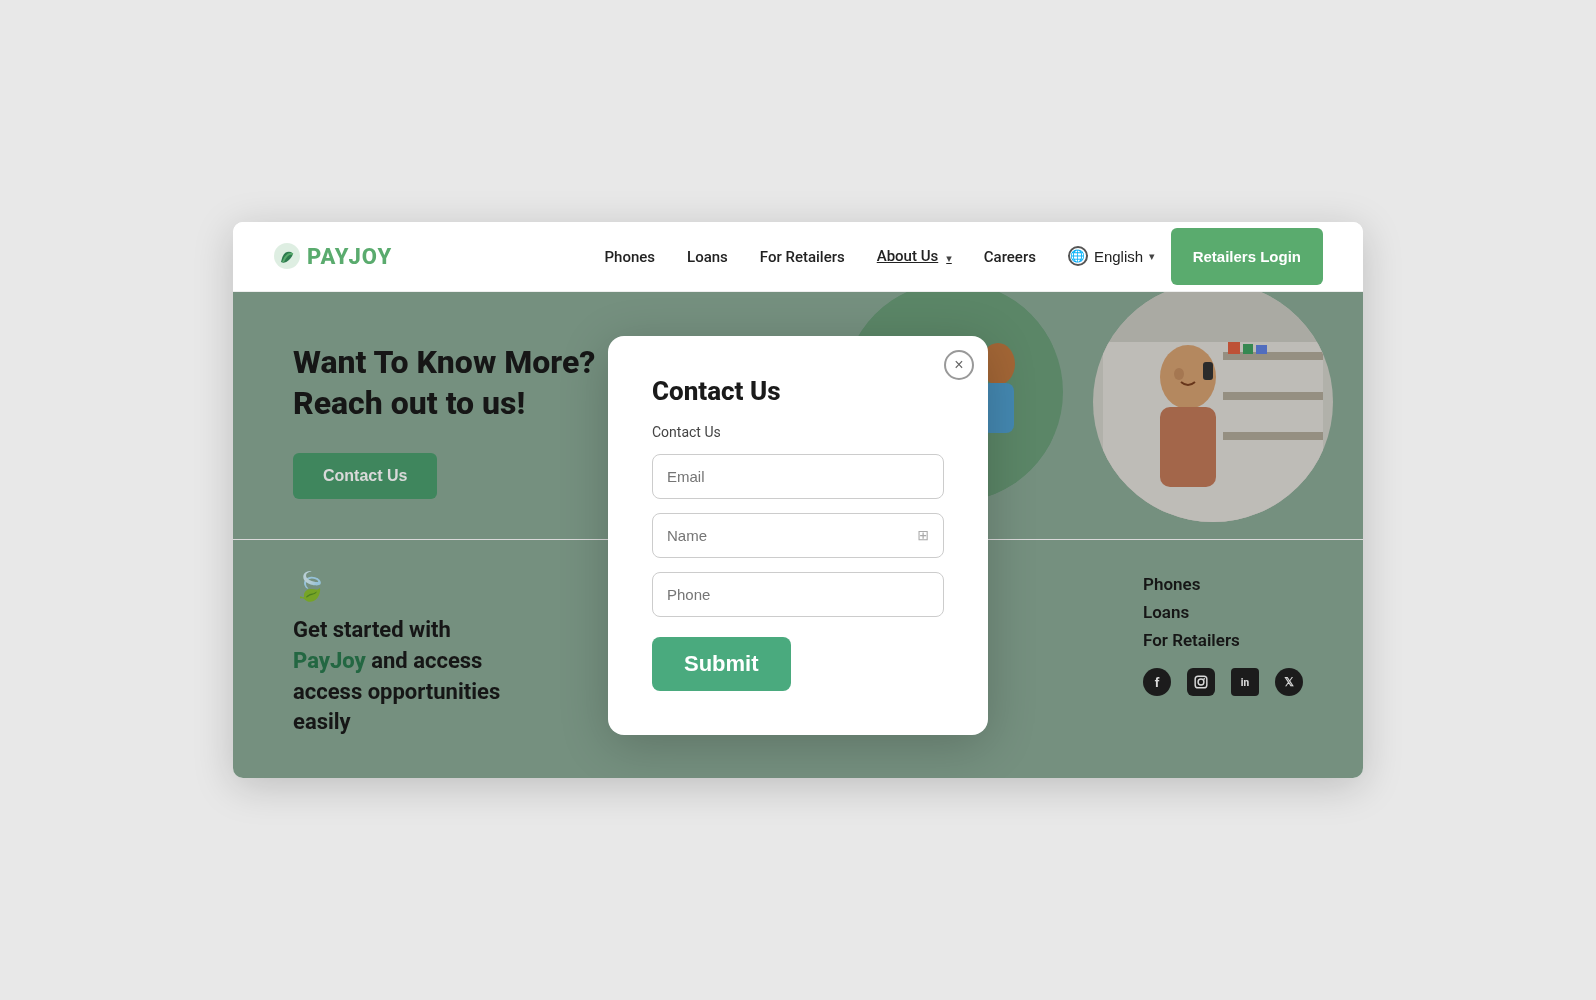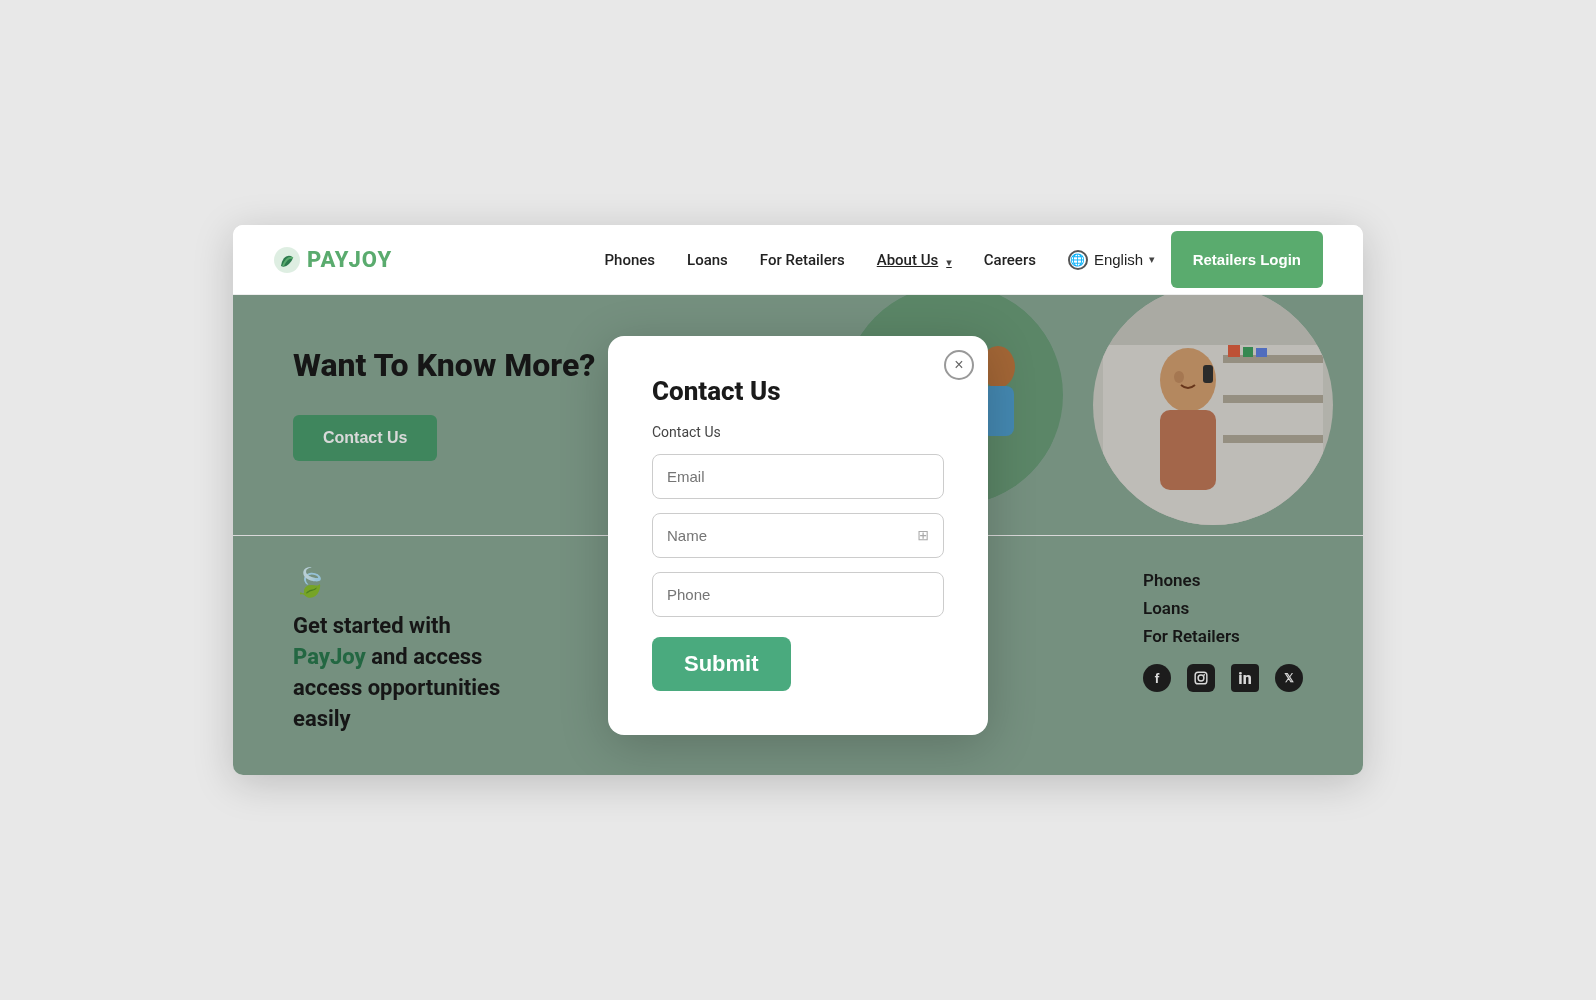--- a/index.html
+++ b/index.html
@@ -346,20 +346,21 @@
       <button class="retailers-login-btn">Retailers Login</button>
     </div>
   </nav>
 
   <div class="page-content">
 
     <section class="hero">
       <div class="hero-text">
         <h1>
           <span>Want To Know More?</span><br>
+          <span>Reach out to us!</span>
         </h1>
         <button class="hero-cta">Contact Us</button>
       </div>
 
       <div class="hero-circle-left">
         <svg width="200" height="220" viewBox="0 0 200 220">
 
           <rect width="200" height="220" fill="#6b9e7a"></rect>
           <ellipse cx="60" cy="80" rx="18" ry="22" fill="#e8a050"></ellipse>
           <rect x="44" y="100" width="32" height="50" rx="8" fill="#c04060"></rect>
@@ -415,21 +416,21 @@
         <a href="#" class="footer-link">For Retailers</a>
         <div class="social-icons">
           <a href="#" class="social-icon" style="background:#222;border-radius:50%;">f</a>
           <a href="#" class="social-icon" style="background:#222;border-radius:6px;">
             <svg width="14" height="14" viewBox="0 0 24 24" fill="none" stroke="white" stroke-width="2.5">
               <rect x="2" y="2" width="20" height="20" rx="5" ry="5"></rect>
               <circle cx="12" cy="12" r="5"></circle>
               <circle cx="17.5" cy="6.5" r="1.5" fill="white" stroke="none"></circle>
             </svg>
           </a>
-          <a href="#" class="social-icon" style="background:#222;border-radius:4px;font-size:16px;font-weight:800;text-align:center;">in</a>
+          <a href="#" class="social-icon" style="background:#222;border-radius:4px;font-size:10px;font-weight:800;text-align:center;">in</a>
           <a href="#" class="social-icon" style="background:#222;border-radius:50%;font-size:12px;">𝕏</a>
         </div>
       </div>
     </section>
 
     <div class="modal-overlay">
       <div class="modal">
         <button class="modal-close">×</button>
 
         <h2 class="modal-title">Contact Us</h2>

